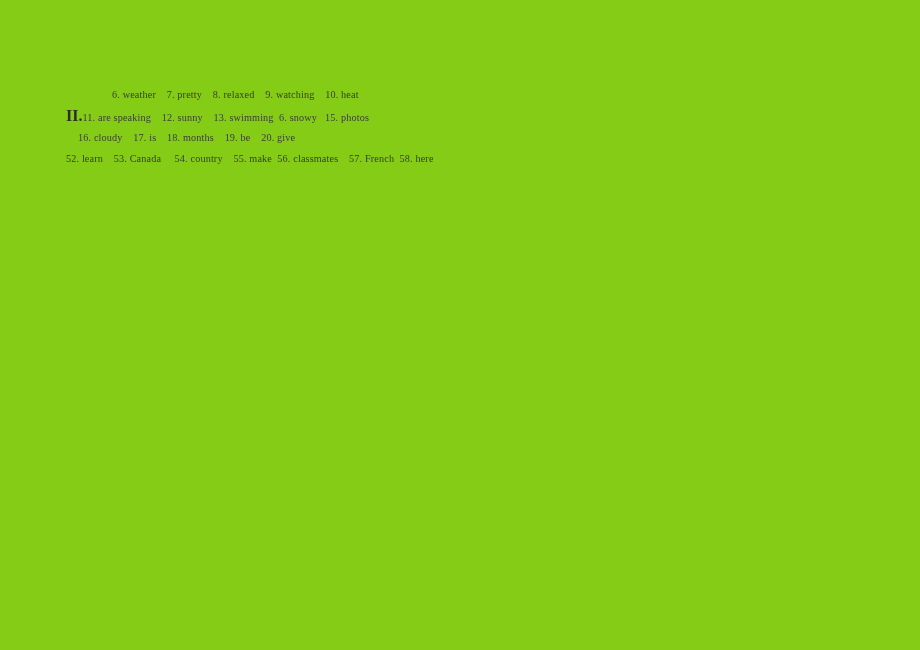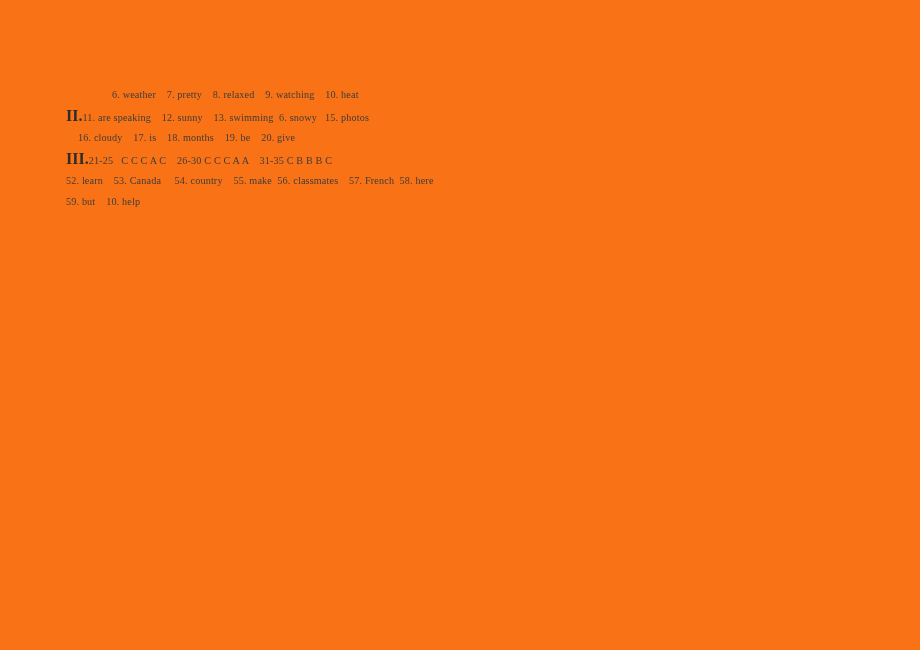--- a/index.html
+++ b/index.html
@@ -16,21 +16,21 @@
     color: #3b3b3b;
     -webkit-font-smoothing: antialiased;
   }
 
   #page {
     position: absolute;
     left: 0;
     top: 0;
     width: 920px;
     height: 650px;
-    background: #f97316;
+    background: #84cc16;
   }
 
   .doc-body {
     position: absolute;
     left: 66px;
     top: 84px;
     width: 800px;
   }
 
   .ans-line {
@@ -75,23 +75,21 @@
 
 <div id="page">
   <div class="doc-body">
 
     <div class="ans-line indent-big"><span class="txt">6. weather    7. pretty    8. relaxed    9. watching    10. heat</span></div>
 
     <div class="ans-line"><span class="sec">II.</span><span class="txt">11. are speaking    12. sunny    13. swimming  6. snowy   15. photos</span></div>
 
     <div class="ans-line indent-small"><span class="txt">16. cloudy    17. is    18. months    19. be    20. give</span></div>
 
-    <div class="ans-line"><span class="sec">III.</span><span class="txt">21-25   C C C A C    26-30 C C C A A    31-35 C B B B C</span></div>
 
 
 
     <div class="ans-line"><span class="txt">52. learn    53. Canada     54. country    55. make  56. classmates    57. French  58. here</span></div>
 
-    <div class="ans-line"><span class="txt">59. but    10. help</span></div>
 
 
   </div>
 </div>
 
 </body></html>

